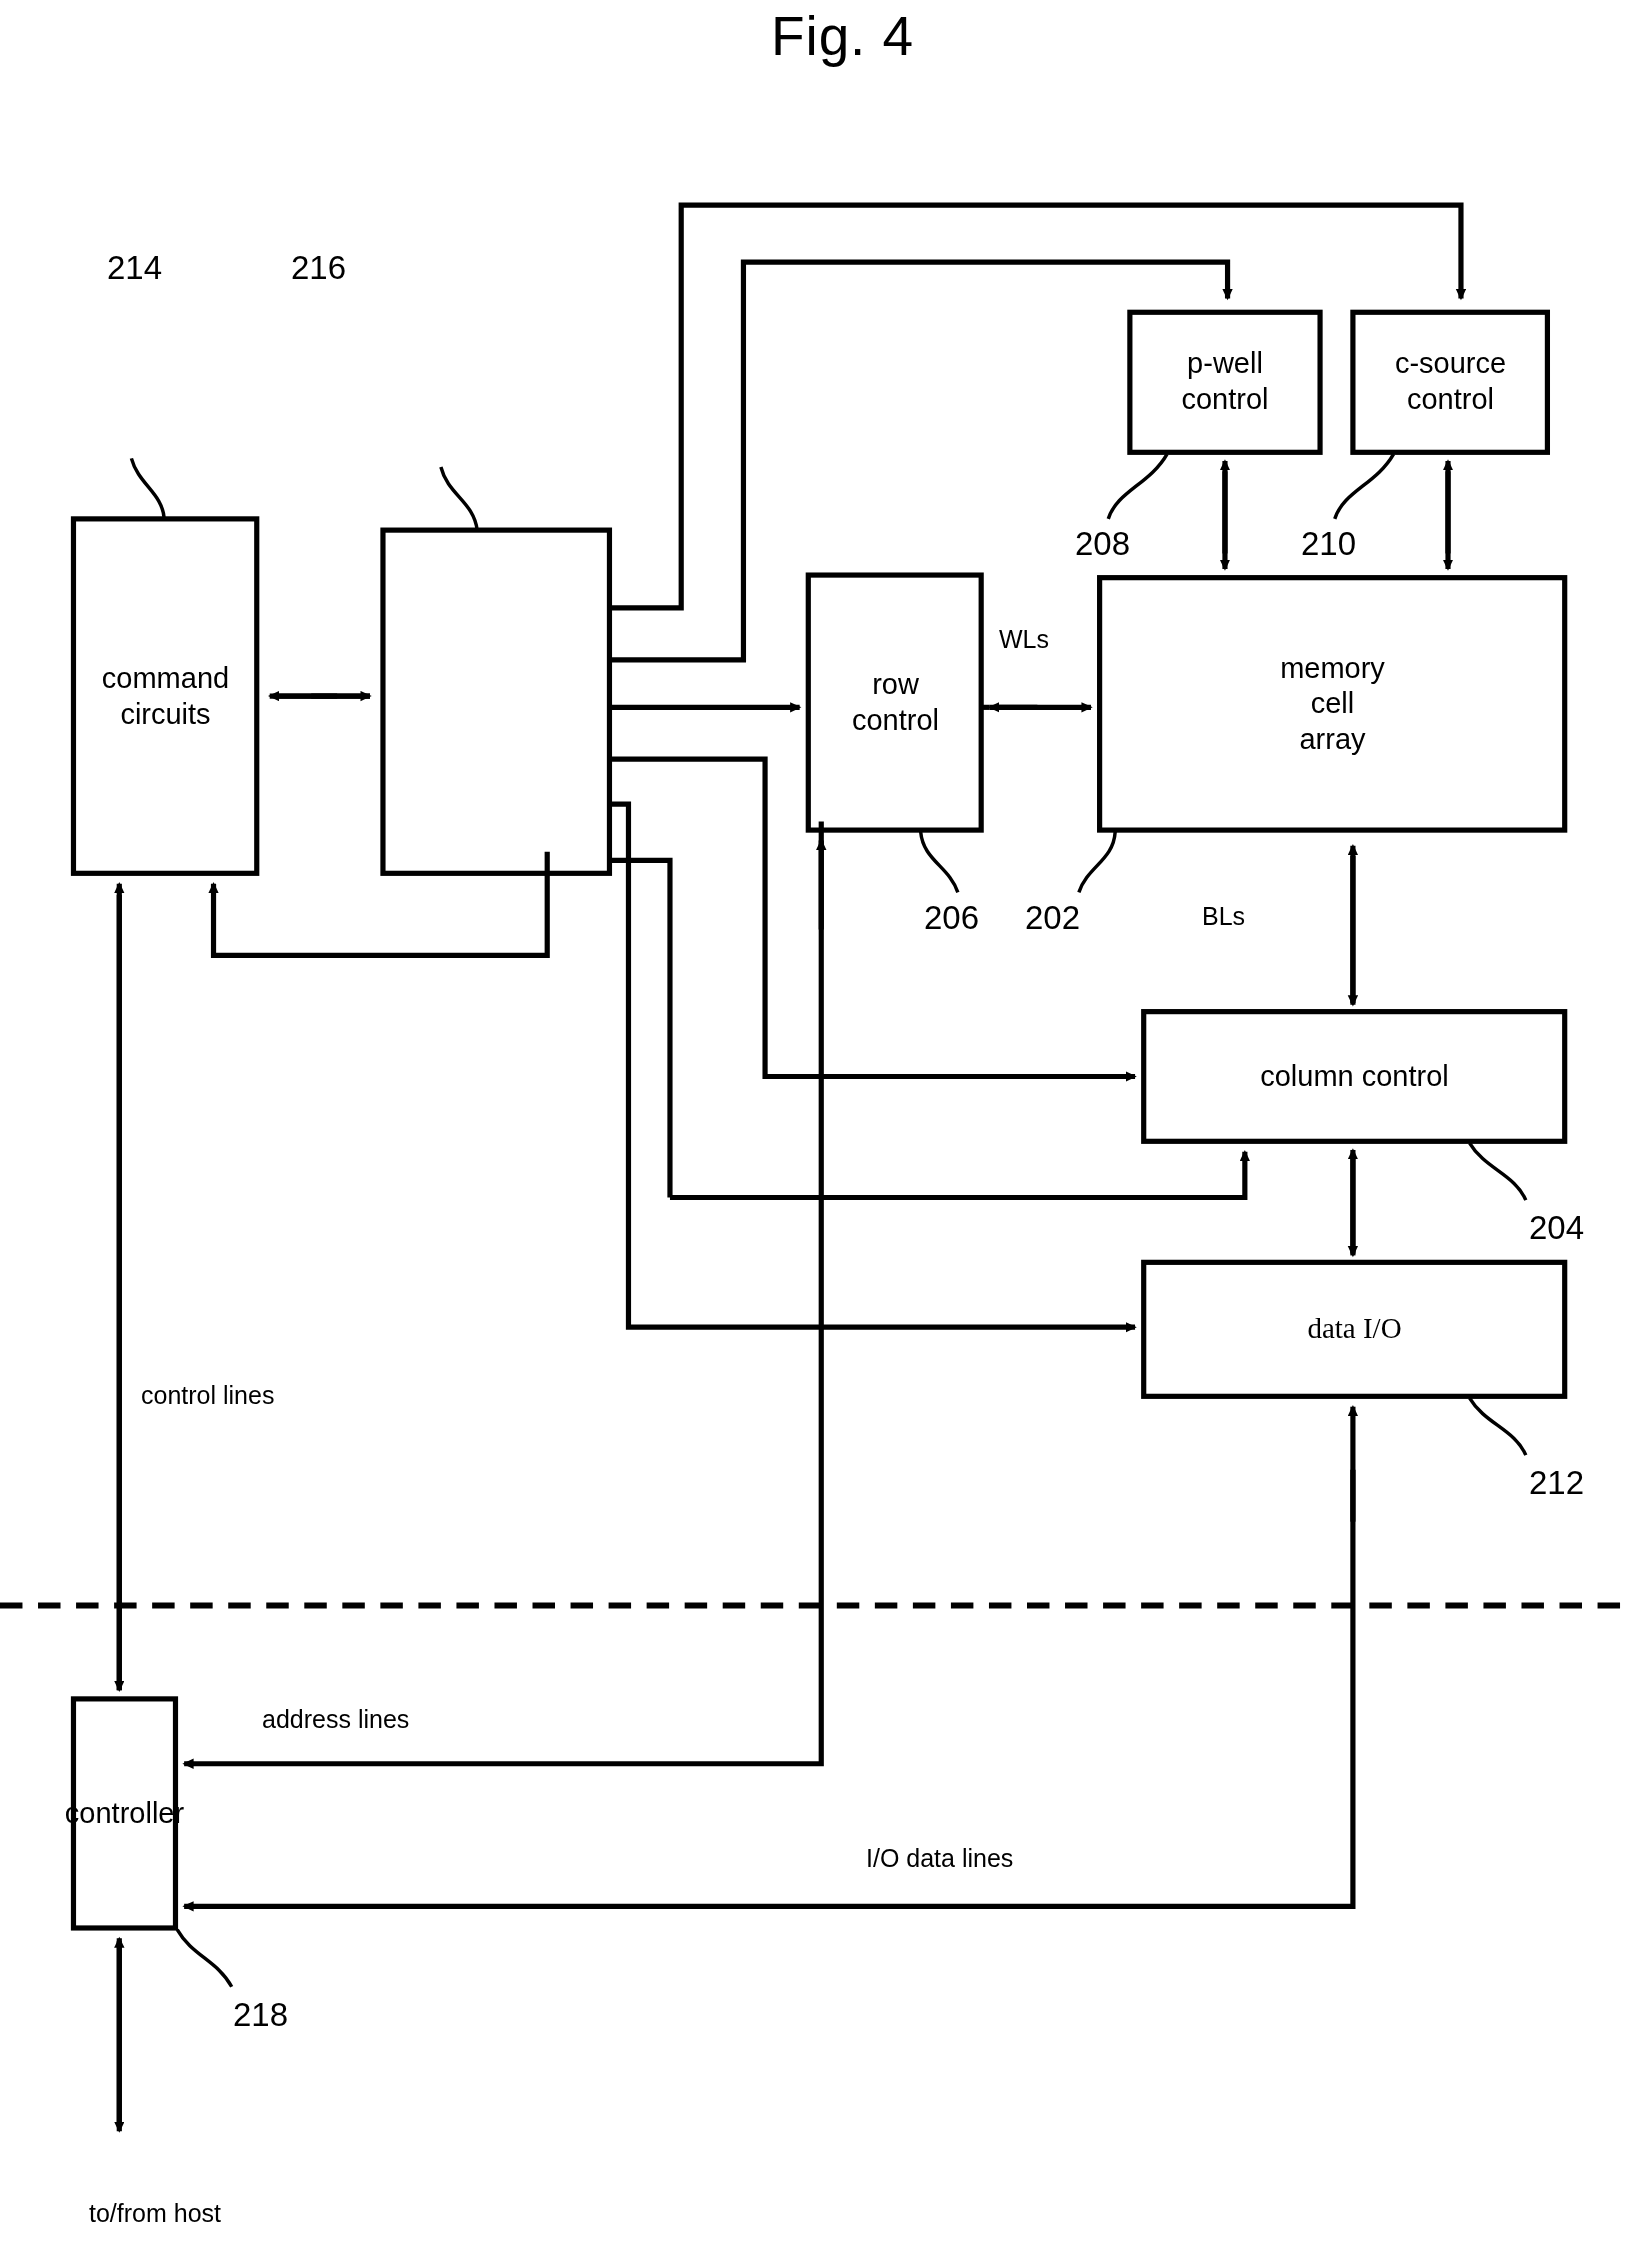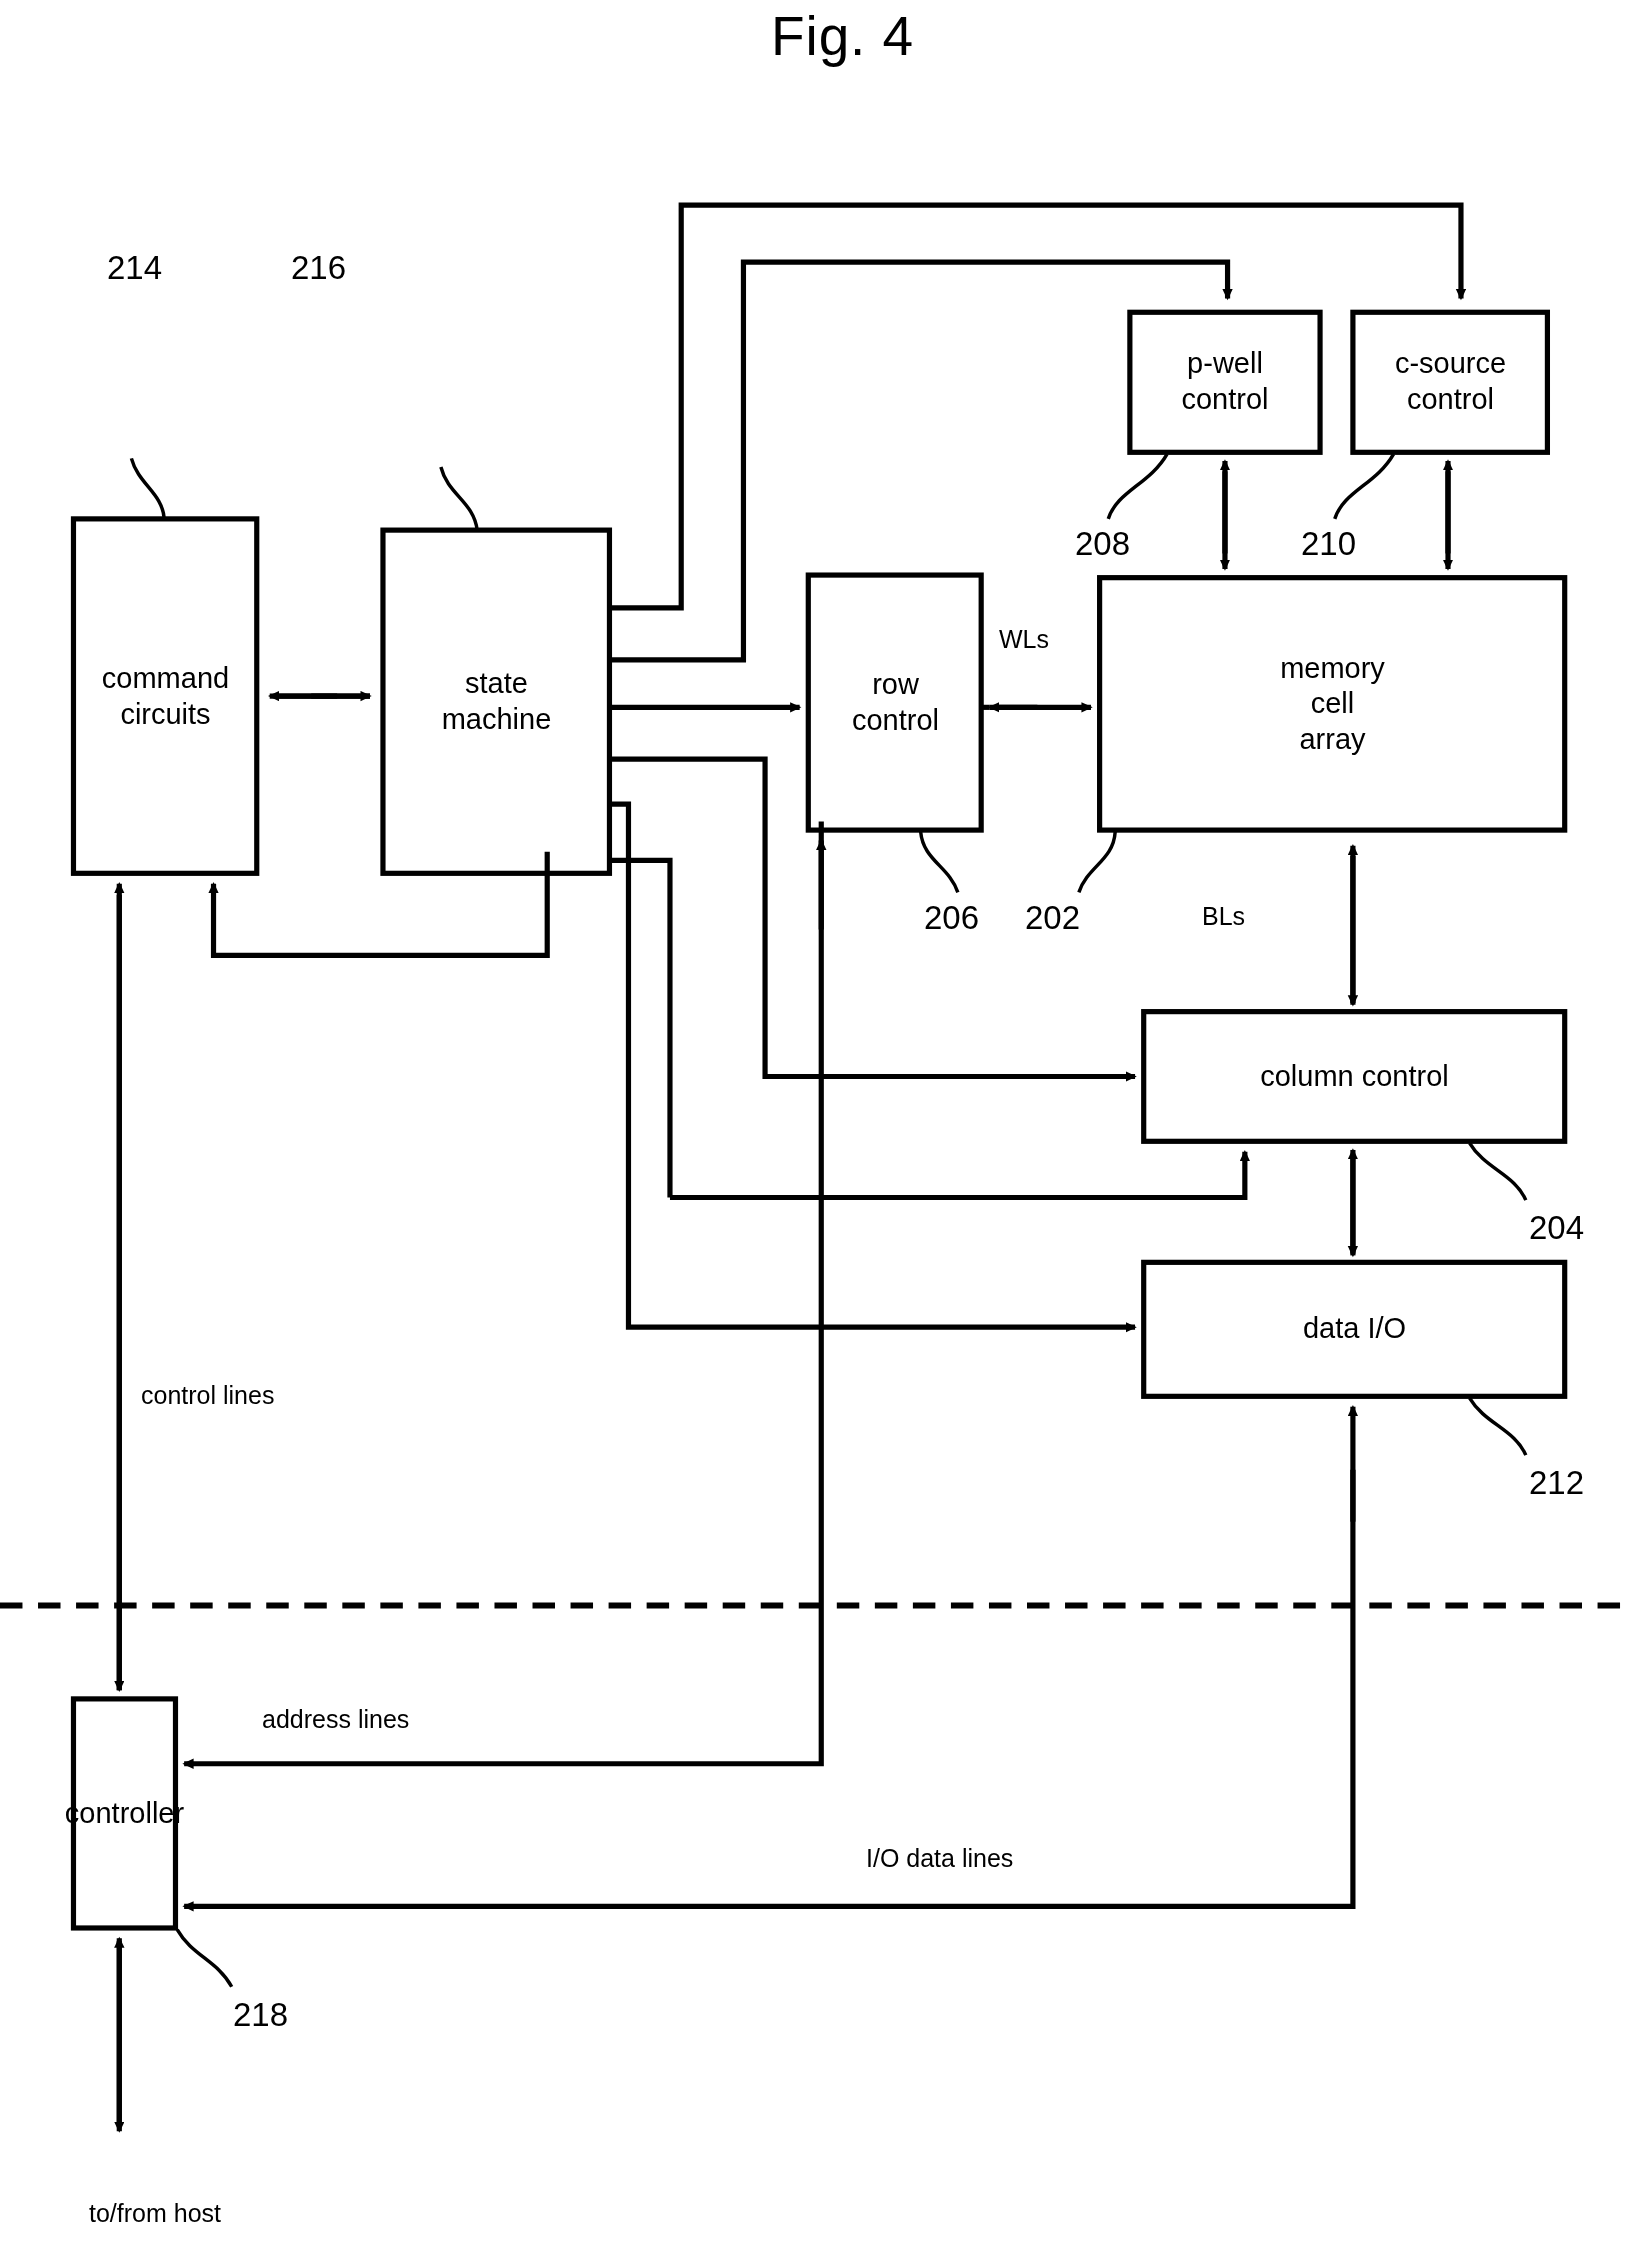--- a/index.html
+++ b/index.html
@@ -107,26 +107,20 @@
     </g>
   </svg>
 
   <div class="boxlabel" style="left:74px;top:519px;width:183px;height:355px;">
     <span>
       <span>command</span><br>
       <span>circuits</span>
     </span>
   </div>
 
-  <div class="boxlabel" style="left:383px;top:530px;width:227px;height:343px;">
-    <span>
-      <span>state</span><br>
-      <span>machine</span>
-    </span>
-  </div>
 
   <div class="boxlabel" style="left:809px;top:575px;width:173px;height:255px;">
     <span>
       <span>row</span><br>
       <span>control</span>
     </span>
   </div>
 
   <div class="boxlabel" style="left:1100px;top:578px;width:465px;height:252px;">
     <span>
@@ -147,21 +141,21 @@
     <span>
       <span>c-source</span><br>
       <span>control</span>
     </span>
   </div>
 
   <div class="boxlabel" style="left:1144px;top:1012px;width:421px;height:130px;">
     <span>column control</span>
   </div>
 
-  <div class="boxlabel" style="left:1144px;top:1262px;width:421px;height:134px;">
+  <div class="boxlabel" style="left:1144px;top:1262px;width:421px;height:134px;font-family:Liberation Serif, serif;">
     <span>data I/O</span>
   </div>
 
   <div class="boxlabel" style="left:52px;top:1699px;width:145px;height:229px;">
     <span>controller</span>
   </div>
 
   <div class="freelabel" style="left:999px;top:625px;">WLs</div>
   <div class="freelabel" style="left:1202px;top:902px;">BLs</div>
   <div class="freelabel" style="left:141px;top:1343px;margin-top:38px;">control lines</div>

